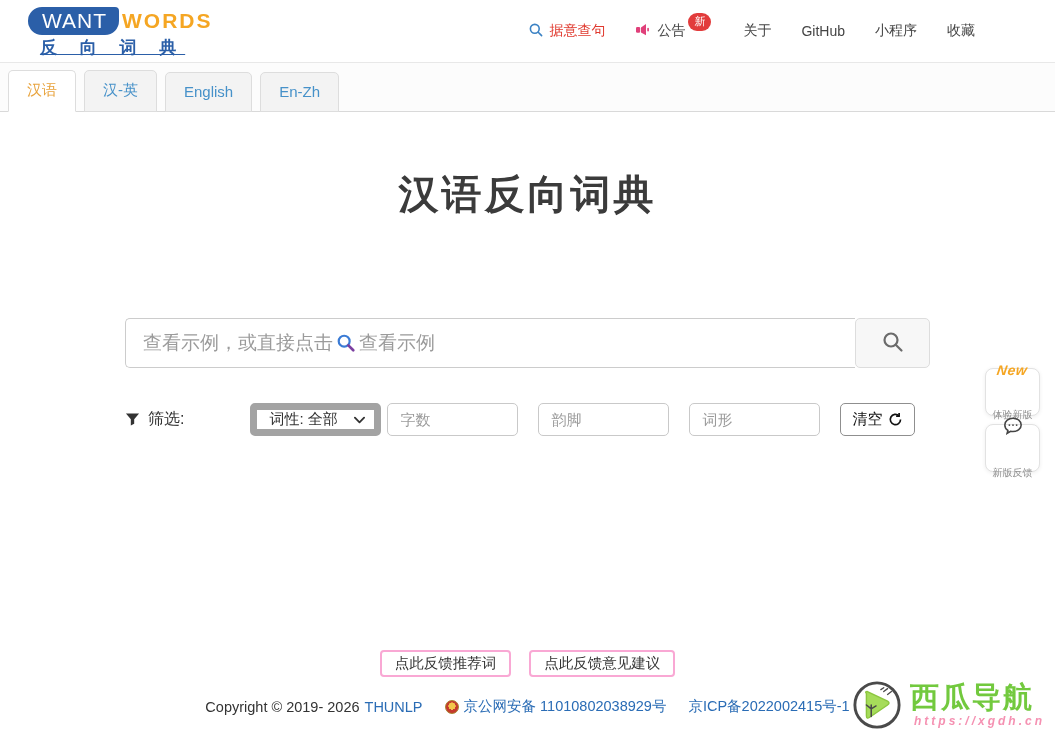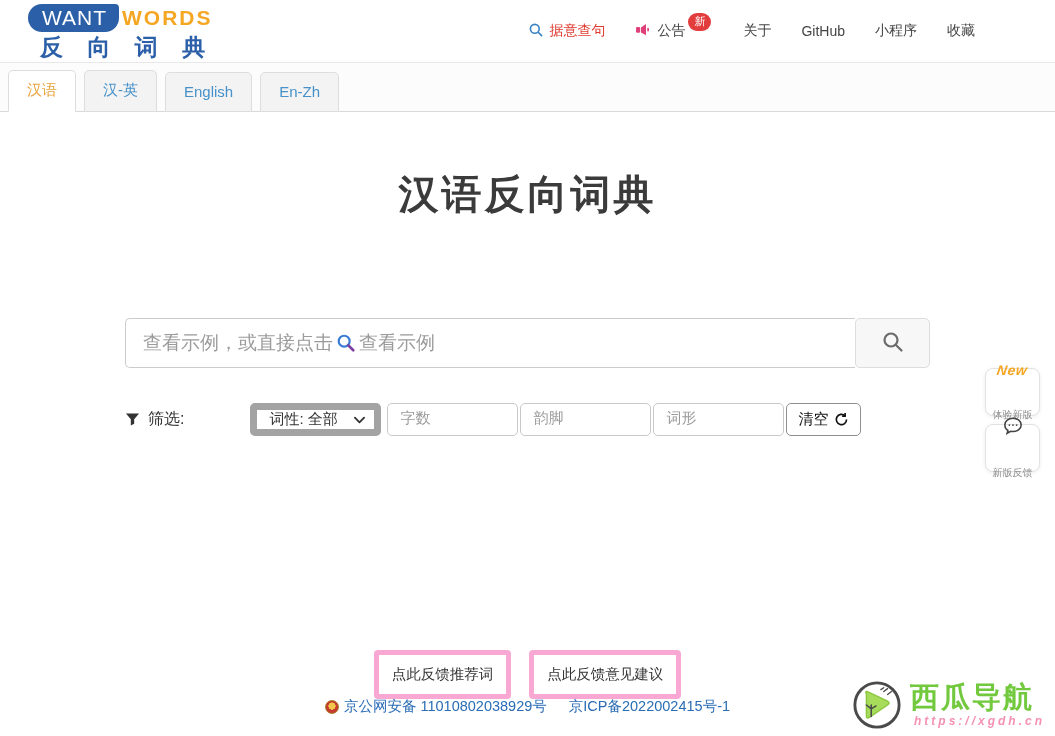--- a/index.html
+++ b/index.html
@@ -6,21 +6,21 @@
   html, body { background: #fff; }
   body { font-family: "Liberation Sans", sans-serif; }
   .page { position: relative; width: 1055px; height: 736px; margin: 0 auto; background: #fff; overflow: hidden; }
 
   
   .header { display: flex; align-items: center; justify-content: space-between; height: 63px; padding: 0 80px 0 28px; border-bottom: 1px solid #e8e8e8; background: #fff; }
   .logo { display: flex; flex-direction: column; line-height: 1; cursor: pointer; }
   .logo-top { display: flex; align-items: center; }
   .logo-want { background: #2b5fa8; color: #fff; font-weight: normal; font-size: 21px; padding: 3px 12px 4px 14px; border-radius: 14px 4px 14px 14px; letter-spacing: 1px; }
   .logo-words { color: #f5a623; font-weight: bold; font-size: 21px; margin-left: 3px; letter-spacing: 2px; }
-  .logo-sub { color: #2b5fa8; font-weight: bold; font-size: 23px; letter-spacing: 9px; margin-top: 4px; padding-left: 12px; }
+  .logo-sub { color: #2b5fa8; font-weight: bold; font-size: 17px; letter-spacing: 9px; margin-top: 4px; padding-left: 12px; text-decoration: underline; }
   .nav { display: flex; align-items: center; gap: 30px; font-size: 14px; color: #444; }
   .nav-item { display: flex; align-items: center; gap: 5px; cursor: pointer; white-space: nowrap; }
   .nav-item-red { color: #e0392e; }
   .badge-new { display: inline-block; background: #e23c3c; color: #fff; font-size: 11px; line-height: 1; padding: 3px 6px 4px; border-radius: 9px; position: relative; top: -9px; left: -2px; }
 
   
   .tabstrip { background: #fcfcfc; border-bottom: 1px solid #d9d9d9; padding: 9px 0 0 8px; height: 49px; display: flex; align-items: flex-end; }
   .tab { position: relative; top: 1px; border: 1px solid #ddd; border-radius: 5px 5px 0 0; background: #f3f3f3; color: #4691c9; font-size: 15px; padding: 10px 18px 11px; margin-right: 8px; cursor: pointer; min-width: 62px; text-align: center; }
   .tab.active { background: #fff; border-bottom-color: #fff; color: #e8a33d; }
 
@@ -29,34 +29,34 @@
 
   .search-row { width: 805px; margin: 96px auto 0; display: flex; height: 50px; }
   .search-box { position: relative; flex: 1; border: 1px solid #ccc; border-right: none; border-radius: 5px 0 0 5px; background: #fff; }
   .search-input { position: absolute; inset: 0; width: 100%; height: 100%; border: none; outline: none; background: transparent; font-size: 19px; padding: 0 16px; font-family: "Liberation Sans", sans-serif; color: #333; }
   .search-placeholder { position: absolute; left: 17px; top: 0; height: 100%; display: flex; align-items: center; gap: 3px; color: #9b9b9b; font-size: 19px; pointer-events: none; }
   .search-btn { width: 75px; border: 1px solid #ddd; border-radius: 5px; background: #f7f7f7; display: flex; align-items: center; justify-content: center; cursor: pointer; }
 
   .filter-row { width: 805px; margin: 27px auto 0; display: flex; align-items: center; height: 49px; }
   .filter-label { display: flex; align-items: center; gap: 8px; font-size: 16px; color: #333; margin-right: 66px; }
   .filter-select { display: flex; align-items: center; justify-content: space-between; width: 131px; height: 33px; border: 7px solid #a3a3a3; border-radius: 5px; background: #fff; font-size: 15px; color: #333; padding: 0 9px 0 12px; margin-right: 6px; cursor: pointer; }
-  .filter-input { width: 131px; height: 33px; border: 1px solid #c9c9c9; border-radius: 5px; font-size: 15px; padding: 0 12px; margin-right: 2px; color: #7f1d1d; outline: none; font-family: Liberation Mono, monospace; }
+  .filter-input { width: 131px; height: 33px; border: 1px solid #c9c9c9; border-radius: 5px; font-size: 15px; padding: 0 12px; margin-right: 20px; color: #7f1d1d; outline: none; font-family: Liberation Sans, sans-serif; }
   .filter-input::placeholder { color: #9b9b9b; }
   .clear-btn { display: flex; align-items: center; gap: 6px; height: 33px; border: 1px solid #8f8f8f; border-radius: 5px; background: #fff; font-size: 15px; color: #111; padding: 0 11px; cursor: pointer; font-family: "Liberation Sans", sans-serif; }
 
   
   .side-card { position: absolute; right: 15px; width: 55px; height: 48px; background: #fff; border: 1px solid #e2e2e2; border-radius: 8px; box-shadow: 0 1px 4px rgba(0,0,0,0.07); display: flex; flex-direction: column; align-items: center; justify-content: center; gap: 2px; cursor: pointer; }
   .side-card-1 { top: 368px; }
   .side-card-2 { top: 424px; }
   .side-card-label { font-size: 10px; color: #8f8f8f; white-space: nowrap; margin-top: 28px; }
   .new-wordart { color: #f5a623; font-weight: bold; font-style: italic; font-size: 14px; transform: skewX(-8deg); letter-spacing: 0.5px; }
 
   
   .feedback-row { position: absolute; top: 650px; left: 0; right: 0; display: flex; justify-content: center; gap: 18px; }
-  .feedback-btn { border: 5px solid #f9a8d4; border-radius: 4px; background: #fff; font-size: 14.5px; color: #333; padding: 10px 13px; cursor: pointer; font-family: "Liberation Sans", sans-serif; }
+  .feedback-btn { border: 2px solid #f9a8d4; border-radius: 4px; background: #fff; font-size: 14.5px; color: #333; padding: 2px 13px; cursor: pointer; font-family: "Liberation Sans", sans-serif; }
   .footer-line { position: absolute; top: 697px; left: 0; right: 0; display: flex; justify-content: center; align-items: center; gap: 22px; font-size: 14.5px; color: #333; }
   .footer-group { display: flex; align-items: center; gap: 5px; }
   .footer-link { color: #2a6cb5; text-decoration: none; cursor: pointer; }
   .emblem { width: 14px; height: 14px; border-radius: 50%; background: radial-gradient(circle at 50% 42%, #f2c64a 0 38%, #c5392e 40% 100%); border: 1px solid #a87f2a; }
 
   
   .watermark { position: absolute; right: 10px; bottom: 6px; display: flex; align-items: center; gap: 8px; }
   .wm-text { display: flex; flex-direction: column; }
   .wm-name { font-size: 29px; font-weight: bold; color: #72c93e; letter-spacing: 2px; line-height: 1.05; }
   .wm-url { font-size: 12px; font-weight: bold; color: #f591b2; letter-spacing: 3px; margin-top: 2px; padding-left: 4px; font-style: italic; }
@@ -189,20 +189,24 @@
     </span>
     <span class="side-card-label">新版反馈</span>
   </div>
 
   <div class="feedback-row">
     <button class="feedback-btn">点此反馈推荐词</button>
     <button class="feedback-btn">点此反馈意见建议</button>
   </div>
 
   <div class="footer-line">
+    <div class="footer-group">
+      <span>Copyright © 2019- 2026</span>
+      <a class="footer-link">THUNLP</a>
+    </div>
     <div class="footer-group">
       <span class="emblem"></span>
       <a class="footer-link">京公网安备 11010802038929号</a>
     </div>
     <div class="footer-group">
       <a class="footer-link">京ICP备2022002415号-1</a>
     </div>
   </div>
 
   <div class="watermark">

